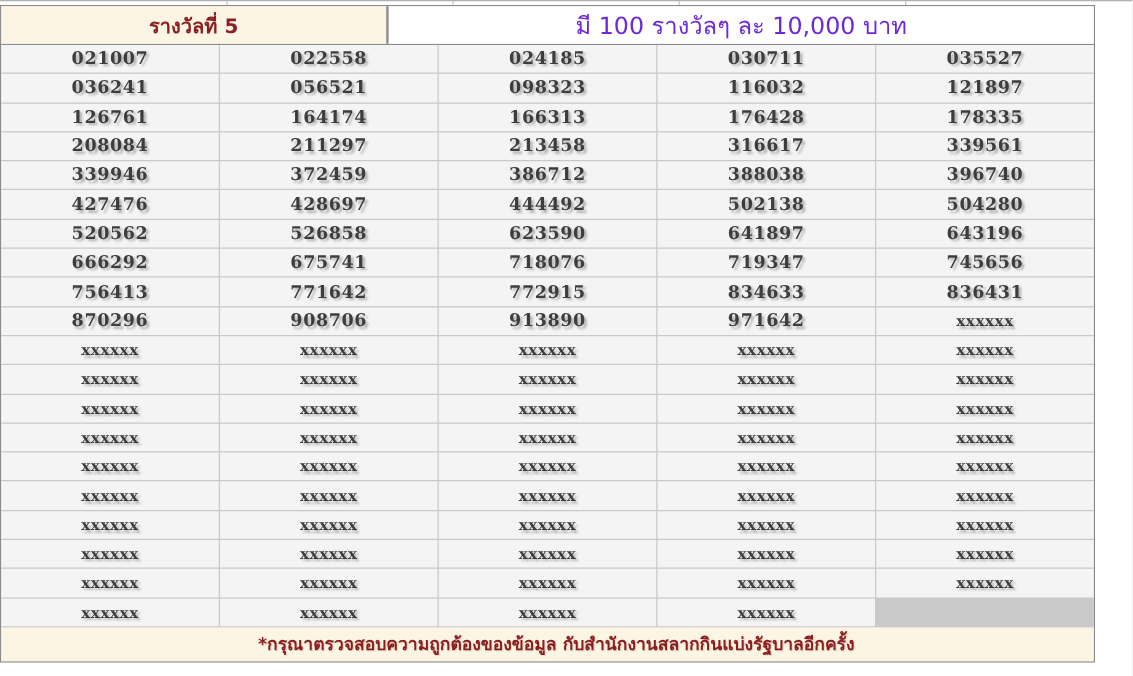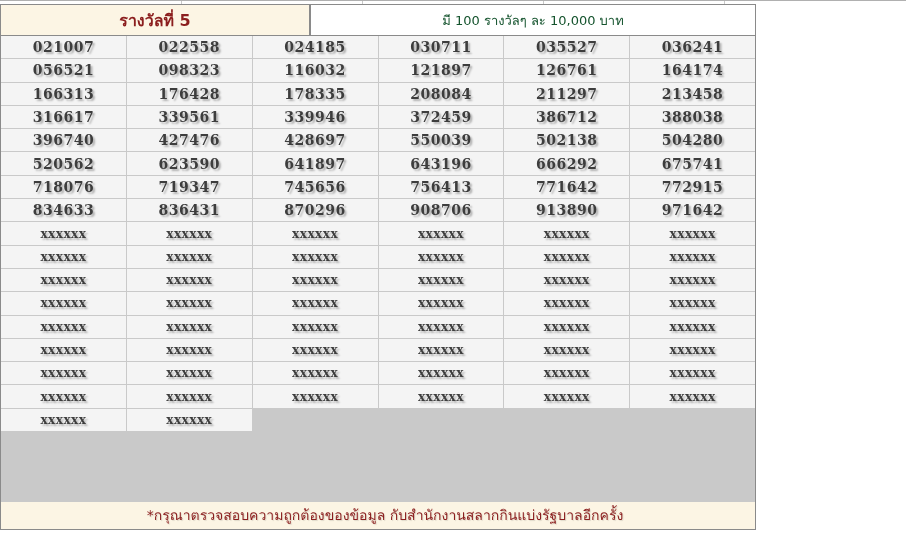--- a/index.html
+++ b/index.html
@@ -16,60 +16,60 @@
     background-image:
       linear-gradient(var(--line),var(--line)),
       linear-gradient(var(--line),var(--line)),
       linear-gradient(var(--line),var(--line)),
       linear-gradient(var(--line),var(--line));
     background-repeat:no-repeat;
     background-size:1px 4px,1px 4px,1px 4px,1px 4px;
     background-position:181px 0,362px 0,543px 0,724px 0;
   }
   .prize-table{
-    width:756px;
+    width:876px;
     border:1px solid var(--outer);
     background:var(--cellbg);
   }
   .header-row{
     display:flex; height:31px;
     border-bottom:1px solid var(--outer);
   }
   .header-left{
     width:310px; background:var(--cream);
     border-right:2px solid var(--outer);
     display:flex; align-items:center; justify-content:center;
     color:var(--maroon); font-weight:bold; font-size:16px;
   }
   .header-right{
     flex:1; background:#FFFFFF;
     display:flex; align-items:center; justify-content:center;
-    color:#14532d; font-size:13px;
+    color:#6d28d9; font-size:19px;
   }
   .numbers-grid{
     display:grid;
-    grid-template-columns:repeat(6, 1fr);
+    grid-template-columns:repeat(5, 1fr);
     grid-template-rows:repeat(20, 22.3px);
     gap:1px;
     background:var(--line);
     border-bottom:1px solid var(--line);
   }
   .num-cell{
     background:var(--cellbg);
     display:flex; align-items:center; justify-content:center;
     color:var(--numtext);
     font-family:"DejaVu Serif", serif;
     font-weight:bold; font-size:14px; letter-spacing:0.5px;
     text-shadow:2px 2px 2px rgba(0,0,0,0.28);
   }
   .num-cell.placeholder{ font-size:12px; }
   .footer-row{
     height:27px; background:var(--cream);
     display:flex; align-items:center; justify-content:center;
-    color:var(--maroon); font-weight:normal; font-size:14px;
+    color:var(--maroon); font-weight:bold; font-size:14px;
     text-shadow:1px 1px 1px rgba(0,0,0,0.12);
     padding-left:14px;
   }
 </style>
 </head>
 <body>
 
 <div class="top-strip"></div>
 
 <div class="prize-table">
@@ -99,24 +99,25 @@
       <div class="num-cell">213458</div>
       <div class="num-cell">316617</div>
       <div class="num-cell">339561</div>
       <div class="num-cell">339946</div>
       <div class="num-cell">372459</div>
       <div class="num-cell">386712</div>
       <div class="num-cell">388038</div>
       <div class="num-cell">396740</div>
       <div class="num-cell">427476</div>
       <div class="num-cell">428697</div>
-      <div class="num-cell">550039</div>
+      <div class="num-cell">444492</div>
       <div class="num-cell">502138</div>
       <div class="num-cell">504280</div>
       <div class="num-cell">520562</div>
+      <div class="num-cell">526858</div>
       <div class="num-cell">623590</div>
       <div class="num-cell">641897</div>
       <div class="num-cell">643196</div>
       <div class="num-cell">666292</div>
       <div class="num-cell">675741</div>
       <div class="num-cell">718076</div>
       <div class="num-cell">719347</div>
       <div class="num-cell">745656</div>
       <div class="num-cell">756413</div>
       <div class="num-cell">771642</div>

